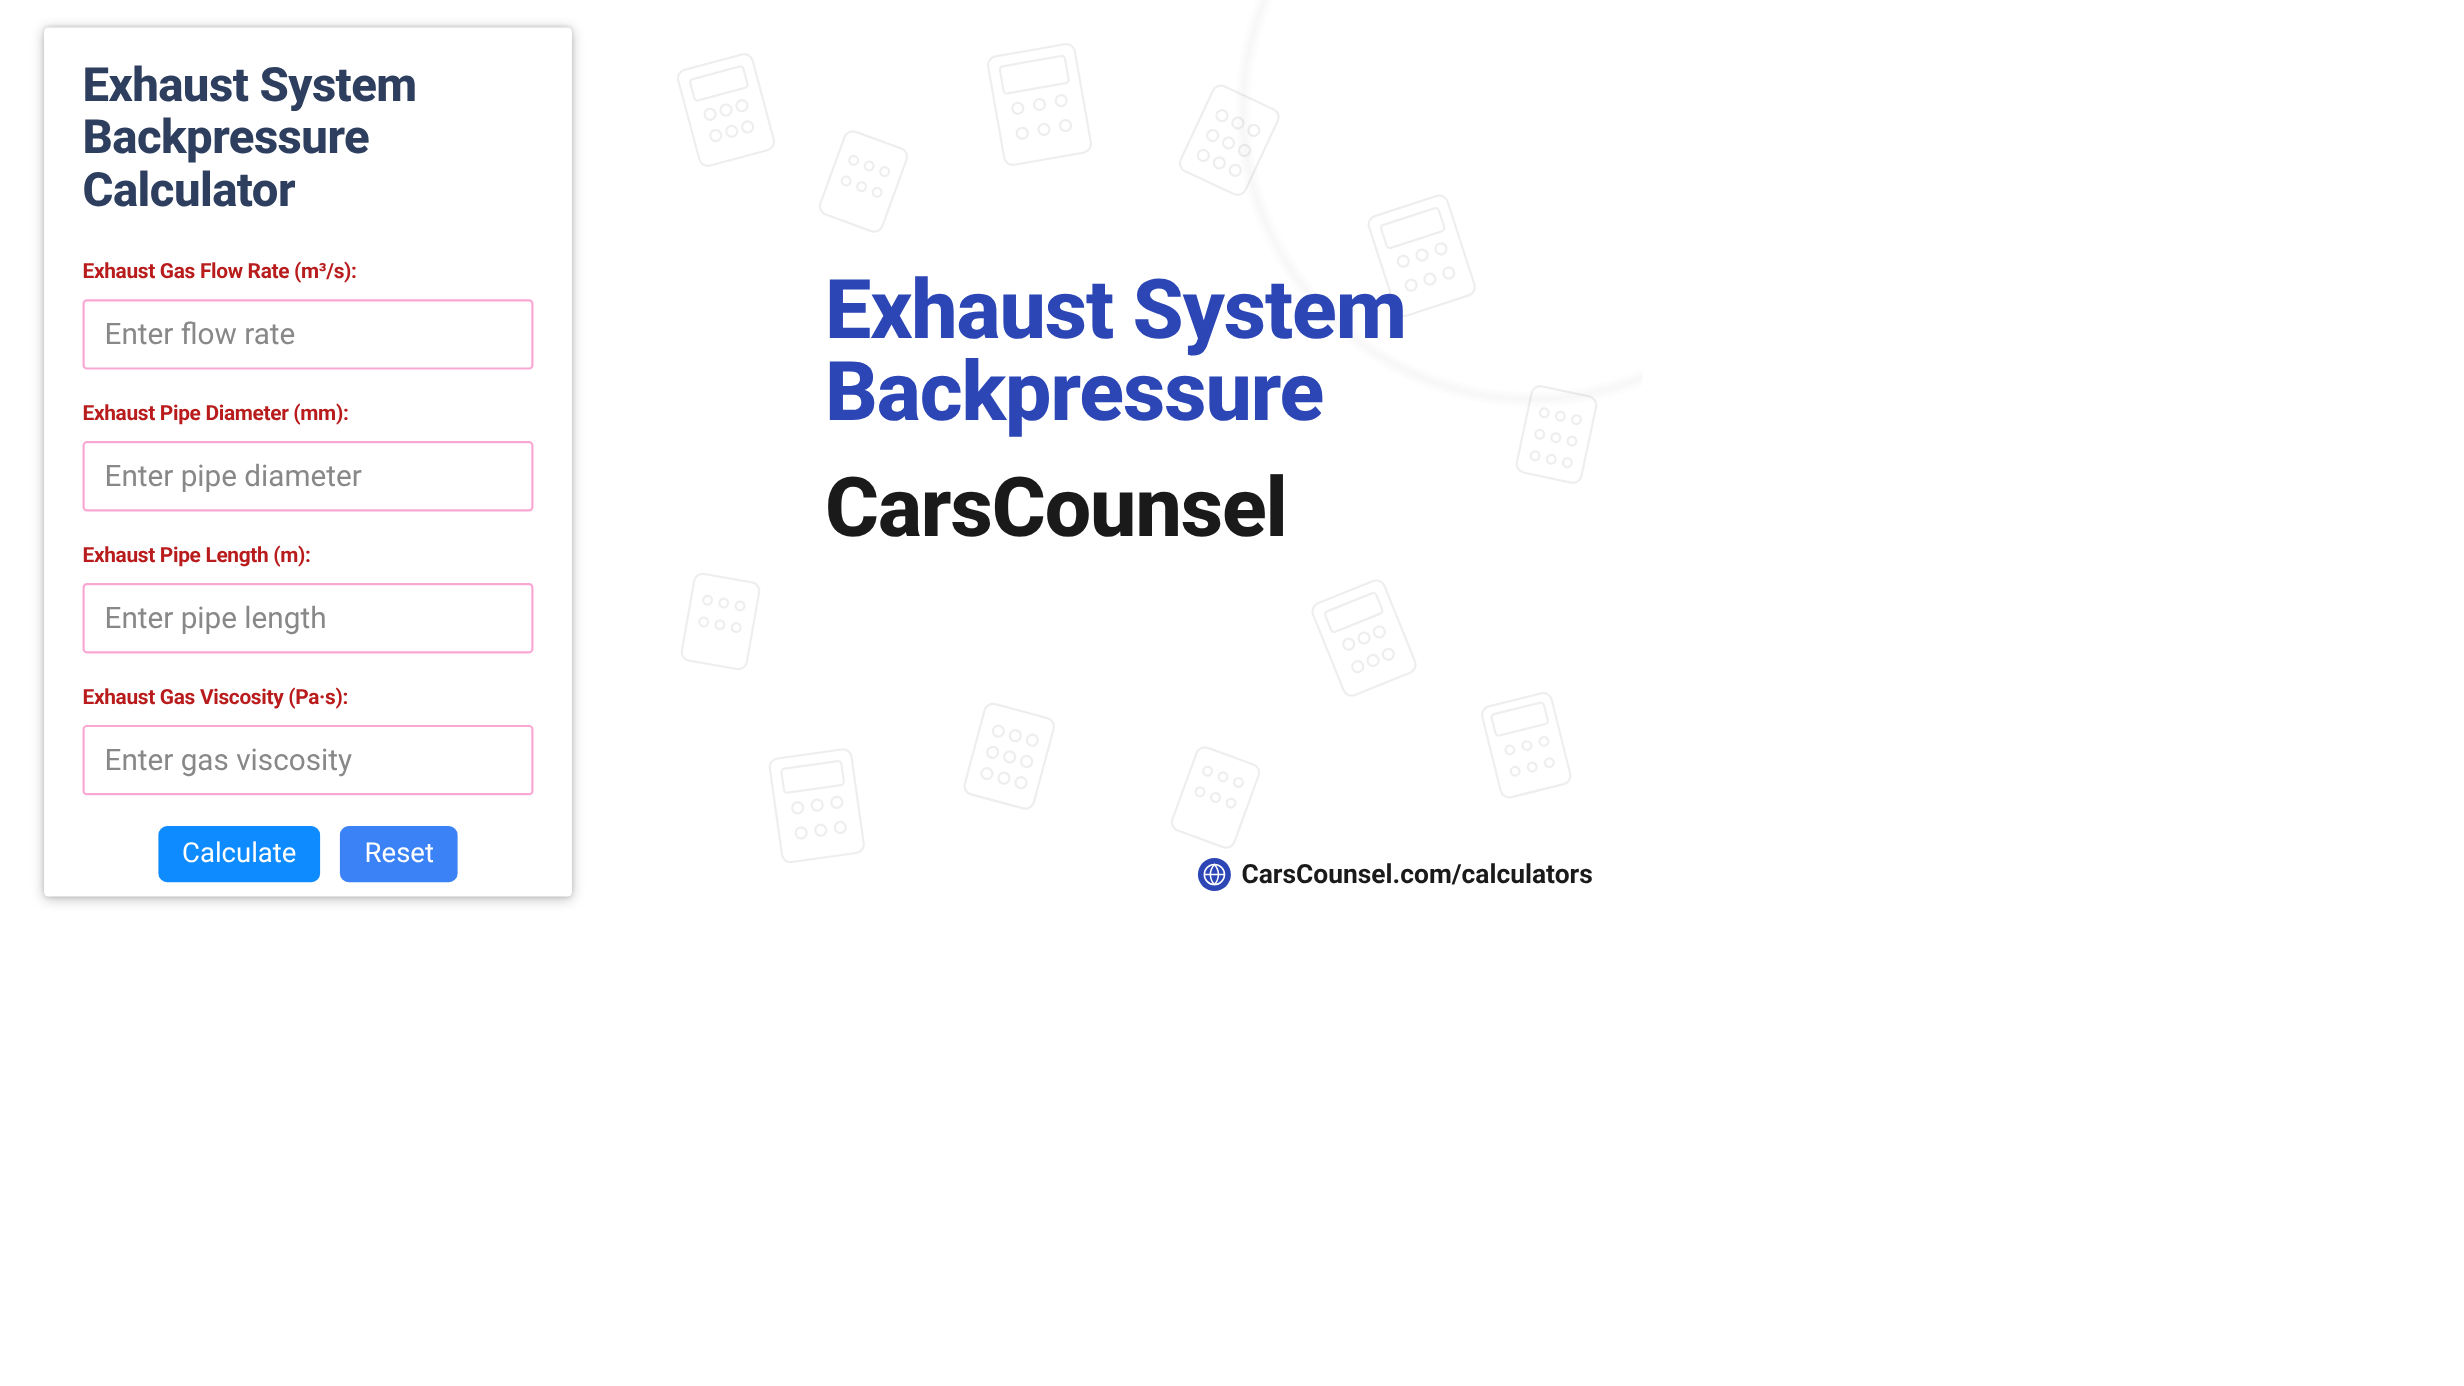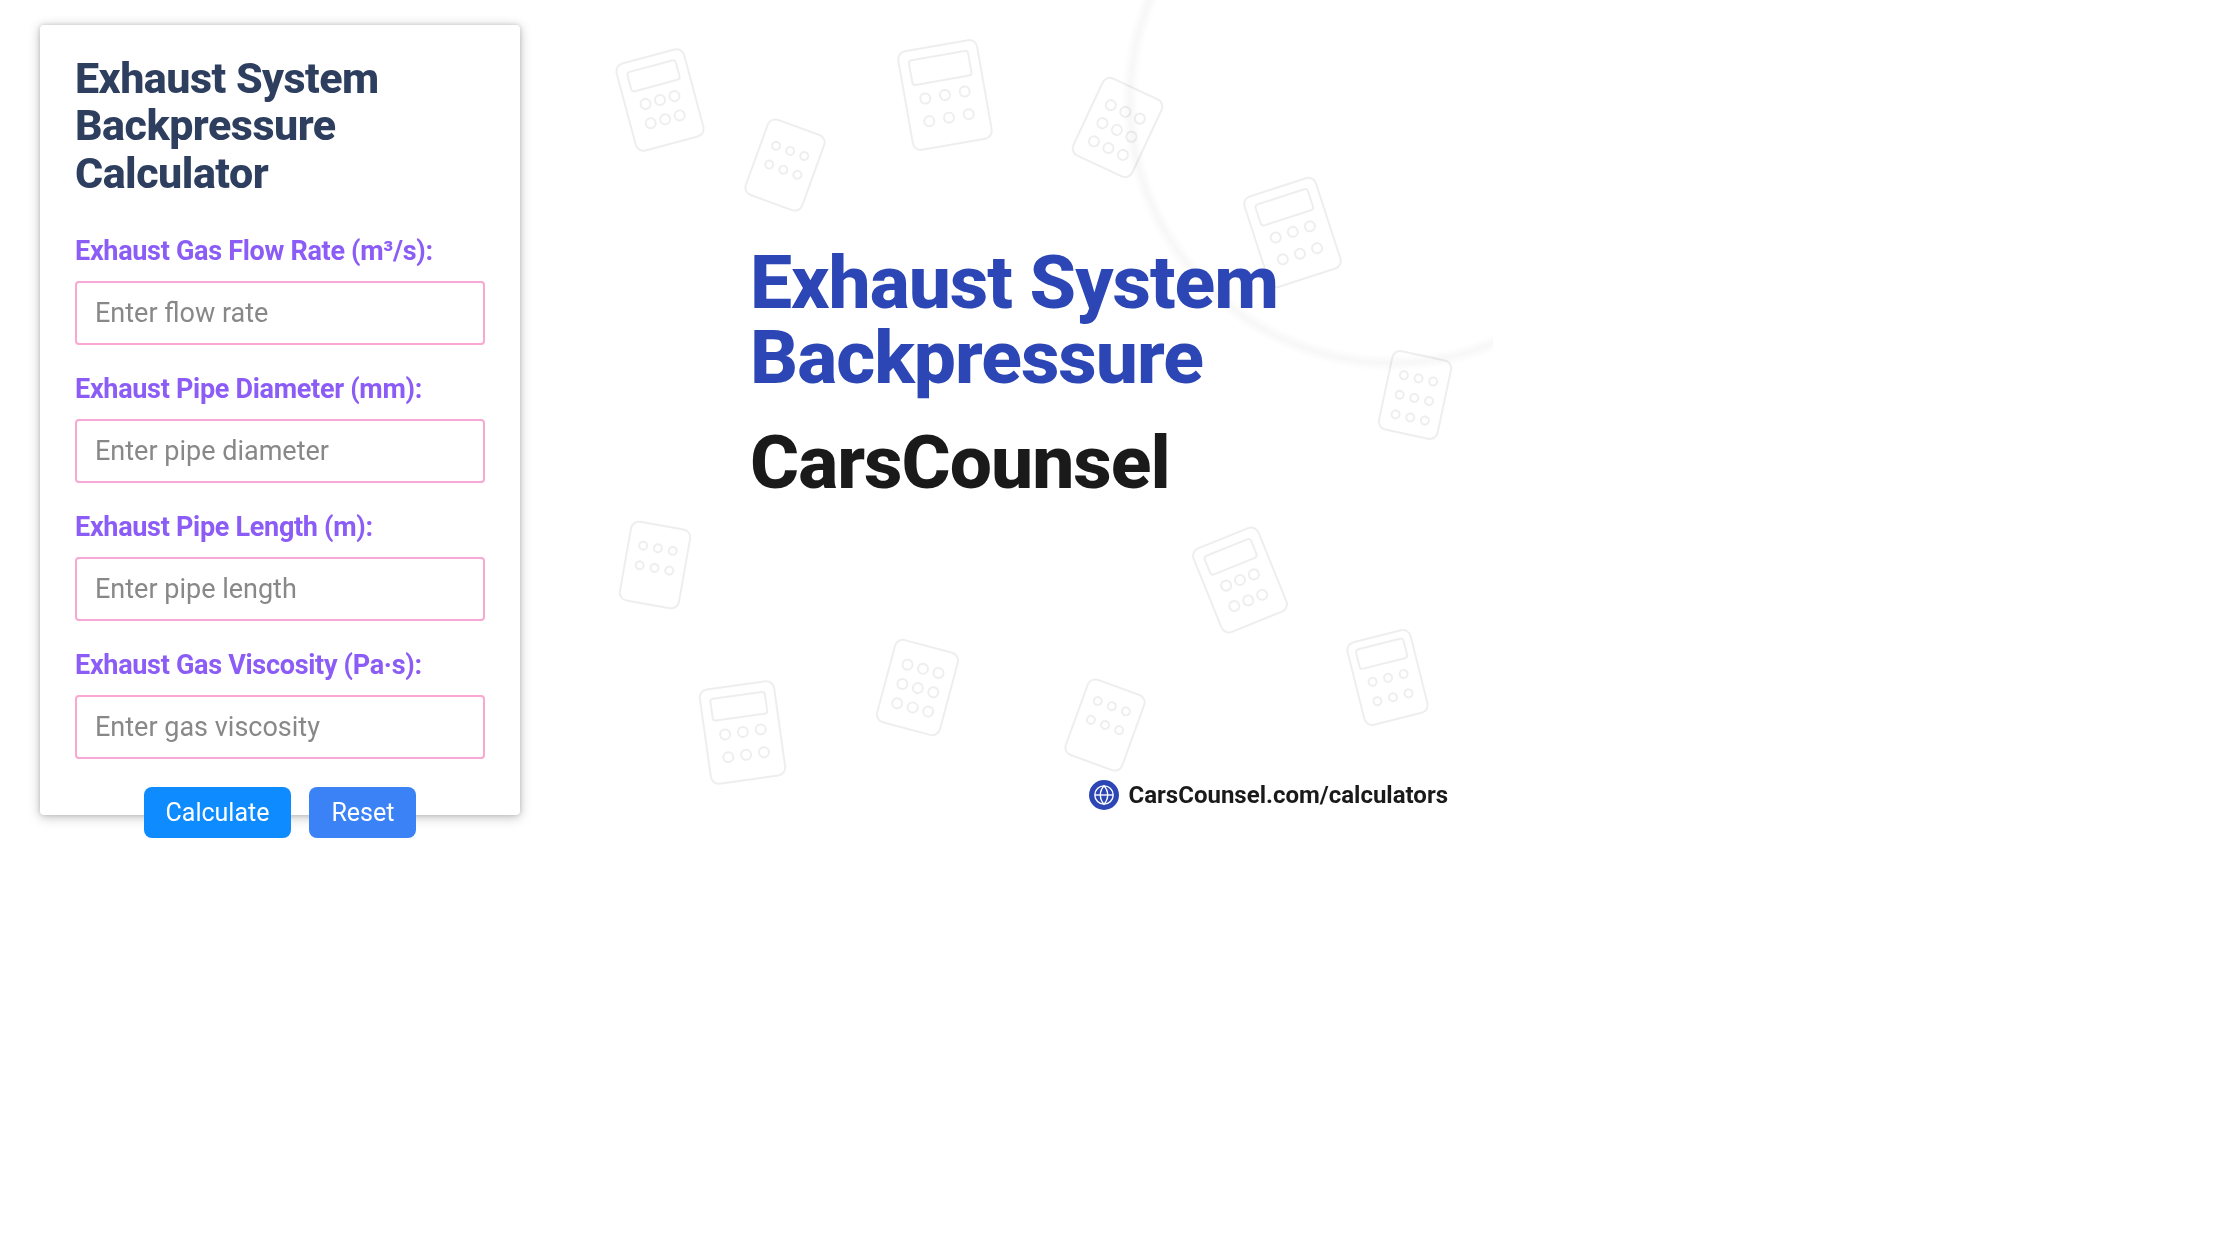--- a/index.html
+++ b/index.html
@@ -66,23 +66,23 @@
       margin-bottom: 38px;
       letter-spacing: -0.5px;
     }
     
     .form-group {
       margin-bottom: 28px;
     }
     
     .form-label {
       display: block;
-      font-size: 27px;
+      font-size: 19px;
       font-weight: 700;
-      color: #8b5cf6;
+      color: #b91c1c;
       margin-bottom: 14px;
       letter-spacing: -0.3px;
     }
     
     .form-input {
       width: 100%;
       padding: 14px 18px;
       font-size: 27px;
       color: #333;
       border: 2px solid #f9a8d4;

